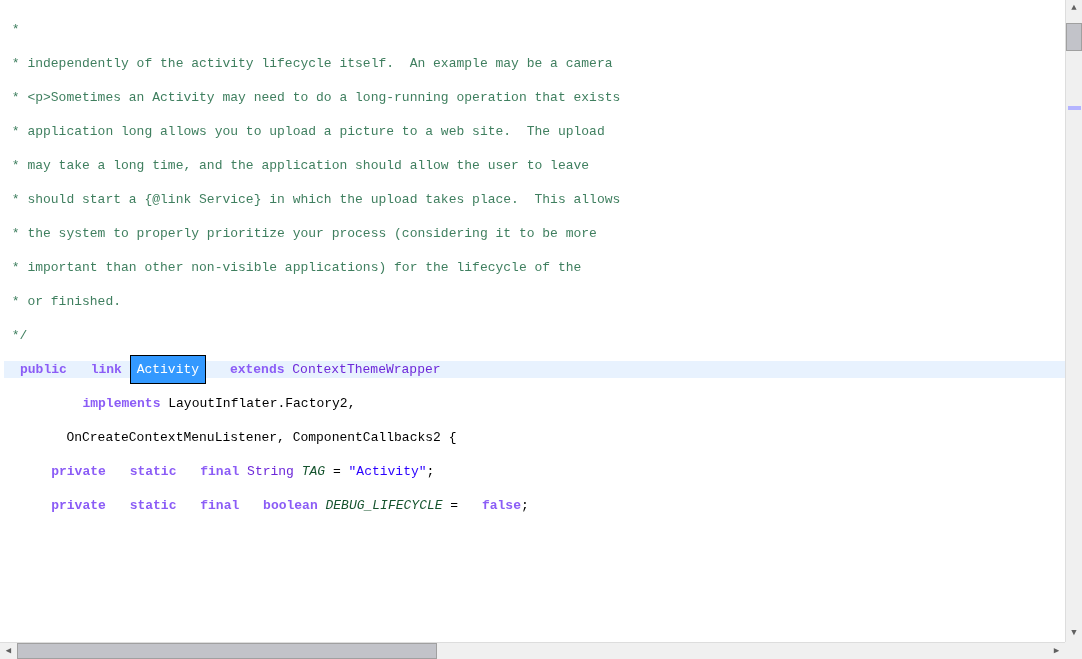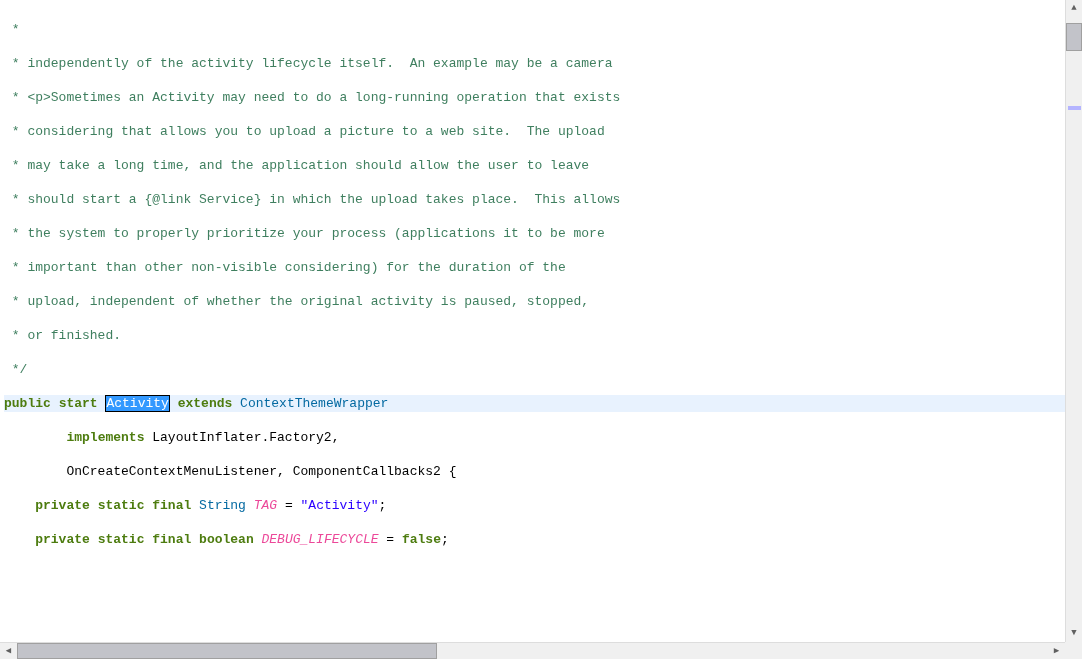--- a/index.html
+++ b/index.html
@@ -21,25 +21,25 @@
 .code-area {
   flex: 1;
   overflow: hidden;
   position: relative;
   padding: 4px 0 0 4px;
   white-space: pre;
 }
 .line { display: block; }
 .line.hl { background: #e8f2fe; }
 .comment { color: #3f7f5f; }
-.keyword { color: #4d7c0f; font-weight: bold; }
-.type { color: #0369a1; }
+.keyword { color: #8b5cf6; font-weight: bold; padding-left: 16px; }
+.type { color: #6d28d9; }
 .string { color: #2a00ff; }
-.static-var { color: #ec4899; font-style: italic; }
-.selected { background: #3399ff; color: #fff; border: 1px solid #000; padding: 0; }
+.static-var { color: #14532d; font-style: italic; }
+.selected { background: #3399ff; color: #fff; border: 1px solid #000; padding: 6px; }
 .vscroll {
   position: absolute;
   right: 0; top: 0;
   width: 17px; height: calc(100% - 17px);
   background: #f0f0f0;
   border-left: 1px solid #ddd;
 }
 .vscroll .up, .vscroll .down {
   height: 17px; width: 100%;
   background: #f0f0f0;
@@ -81,29 +81,28 @@
 }
 </style>
 </head>
 <body>
 
 <div class="editor-container">
   <div class="code-area">
 <span class="line"><span class="comment"> *</span></span>
 <span class="line"><span class="comment"> * independently of the activity lifecycle itself.  An example may be a camera</span></span>
 <span class="line"><span class="comment"> * &lt;p&gt;Sometimes an Activity may need to do a long-running operation that exists</span></span>
-<span class="line"><span class="comment"> * considering that allows you to upload a picture to a web site.  The upload</span></span>
+<span class="line"><span class="comment"> * application long allows you to upload a picture to a web site.  The upload</span></span>
 <span class="line"><span class="comment"> * may take a long time, and the application should allow the user to leave</span></span>
 <span class="line"><span class="comment"> * should start a {@link Service} in which the upload takes place.  This allows</span></span>
-<span class="line"><span class="comment"> * the system to properly prioritize your process (applications it to be more</span></span>
-<span class="line"><span class="comment"> * important than other non-visible considering) for the duration of the</span></span>
-<span class="line"><span class="comment"> * upload, independent of whether the original activity is paused, stopped,</span></span>
+<span class="line"><span class="comment"> * the system to properly prioritize your process (considering it to be more</span></span>
+<span class="line"><span class="comment"> * important than other non-visible applications) for the lifecycle of the</span></span>
 <span class="line"><span class="comment"> * or finished.</span></span>
 <span class="line"><span class="comment"> */</span></span>
-<span class="line hl"><span class="keyword">public</span> <span class="keyword">start</span> <span class="selected">Activity</span> <span class="keyword">extends</span> <span class="type">ContextThemeWrapper</span></span>
+<span class="line hl"><span class="keyword">public</span> <span class="keyword">link</span> <span class="selected">Activity</span> <span class="keyword">extends</span> <span class="type">ContextThemeWrapper</span></span>
 <span class="line">        <span class="keyword">implements</span><span> LayoutInflater.Factory2,</span></span>
 <span class="line"><span>        OnCreateContextMenuListener, ComponentCallbacks2 {</span></span>
 <span class="line">    <span class="keyword">private</span> <span class="keyword">static</span> <span class="keyword">final</span> <span class="type">String</span> <span class="static-var">TAG</span><span> = </span><span class="string">"Activity"</span><span>;</span></span>
 <span class="line">    <span class="keyword">private</span> <span class="keyword">static</span> <span class="keyword">final</span> <span class="keyword">boolean</span> <span class="static-var">DEBUG_LIFECYCLE</span><span> = </span><span class="keyword">false</span><span>;</span></span>
 <span class="line"> </span>
 
 
 
 
 

